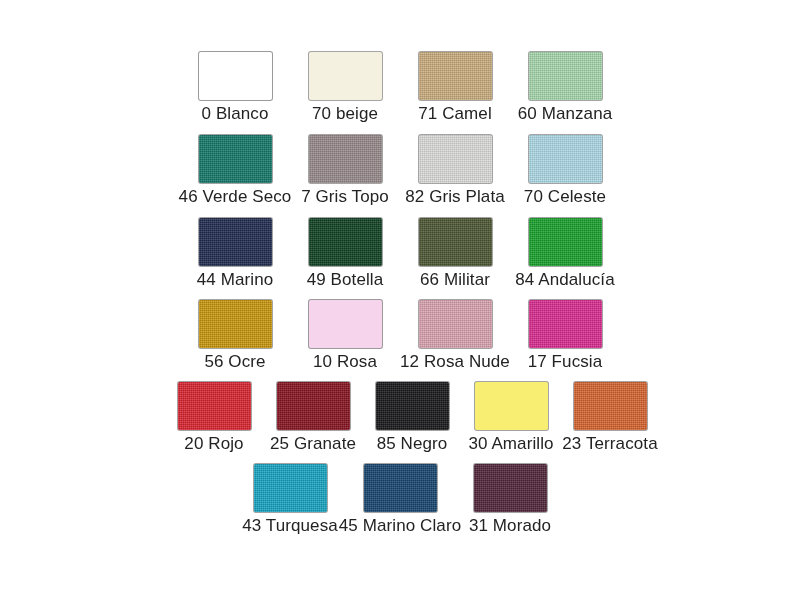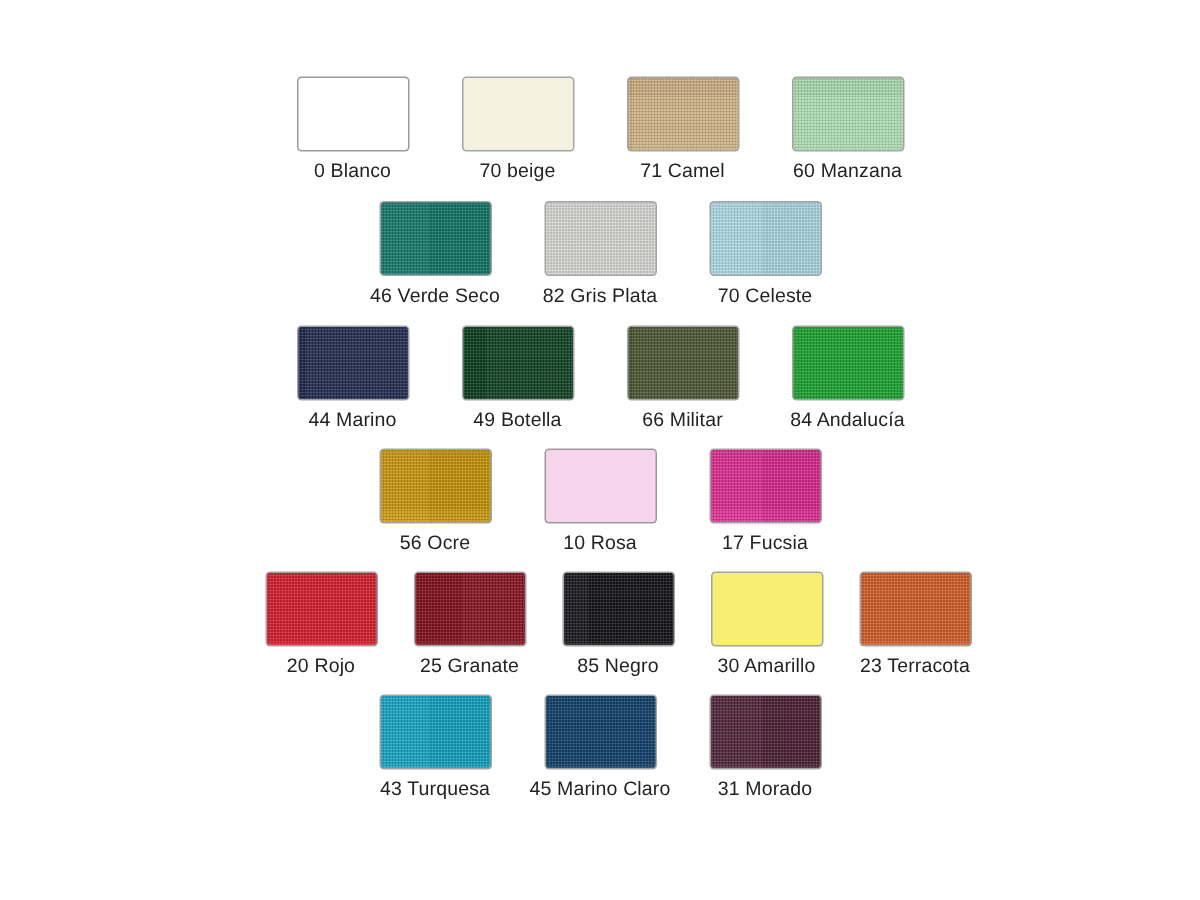--- a/index.html
+++ b/index.html
@@ -70,21 +70,21 @@
   .swatch-chip.plain::before {
     background-image: none;
   }
 
   .swatch-chip.light-edge {
     box-shadow: 0 0 0 1px rgba(120,120,120,0.75);
   }
 
   .swatch-label {
     margin-top: 7px;
-    font-size: 13px;
+    font-size: 17px;
     line-height: 14px;
     color: #232323;
     white-space: nowrap;
     text-align: right;
     letter-spacing: 0.1px;
   }
 
   .row-gap-1 { margin-bottom: 14px; }
   .row-gap-2 { margin-bottom: 14px; }
   .row-gap-3 { margin-bottom: 13px; }
@@ -114,20 +114,24 @@
       <div class="swatch-label">60 Manzana</div>
     </div>
   </div>
 
   <div class="swatch-row row-gap-2">
     <div class="swatch-cell">
       <div class="swatch-chip" style="background-color: rgb(19, 118, 104);"></div>
       <div class="swatch-label">46 Verde Seco</div>
     </div>
     <div class="swatch-cell">
+      <div class="swatch-chip" style="background-color: rgb(151, 137, 138);"></div>
+      <div class="swatch-label">7 Gris Topo</div>
+    </div>
+    <div class="swatch-cell">
       <div class="swatch-chip" style="background-color: rgb(220, 220, 218);"></div>
       <div class="swatch-label">82 Gris Plata</div>
     </div>
     <div class="swatch-cell">
       <div class="swatch-chip" style="background-color: rgb(173, 217, 230);"></div>
       <div class="swatch-label">70 Celeste</div>
     </div>
   </div>
 
   <div class="swatch-row row-gap-3">
@@ -152,20 +156,24 @@
   <div class="swatch-row row-gap-4">
     <div class="swatch-cell">
       <div class="swatch-chip" style="background-color: rgb(200, 150, 12);"></div>
       <div class="swatch-label">56 Ocre</div>
     </div>
     <div class="swatch-cell">
       <div class="swatch-chip plain light-edge" style="background-color: rgb(246, 212, 236);"></div>
       <div class="swatch-label">10 Rosa</div>
     </div>
     <div class="swatch-cell">
+      <div class="swatch-chip" style="background-color: rgb(217, 163, 176);"></div>
+      <div class="swatch-label">12 Rosa Nude</div>
+    </div>
+    <div class="swatch-cell">
       <div class="swatch-chip" style="background-color: rgb(217, 42, 142);"></div>
       <div class="swatch-label">17 Fucsia</div>
     </div>
   </div>
 
   <div class="swatch-row row-wide row-gap-5">
     <div class="swatch-cell">
       <div class="swatch-chip" style="background-color: rgb(216, 34, 47);"></div>
       <div class="swatch-label">20 Rojo</div>
     </div>

